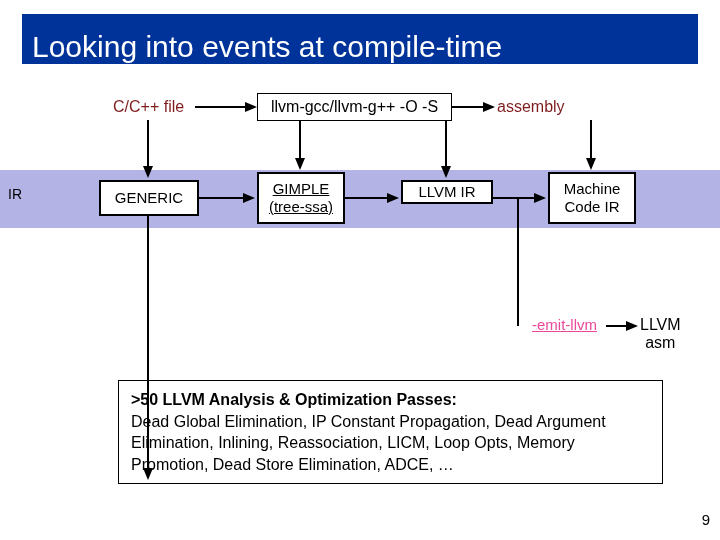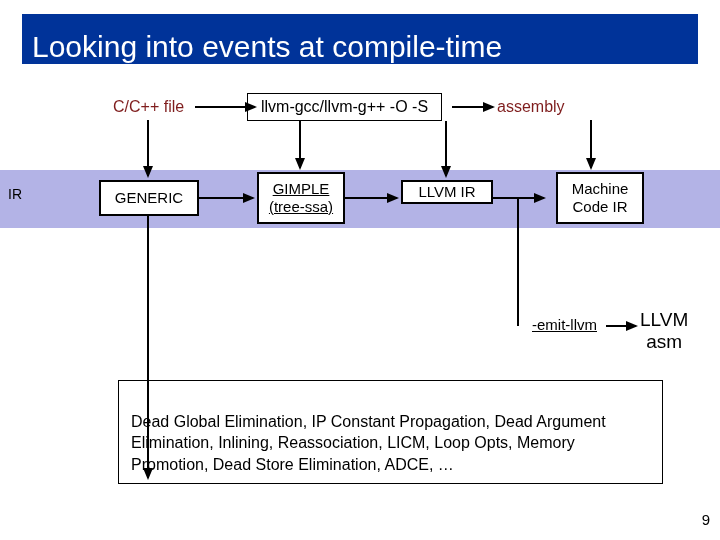--- a/index.html
+++ b/index.html
@@ -29,21 +29,21 @@
   }
   .top-label {
     position: absolute;
     font-size: 16px;
     color: #7f1d1d;
   }
   .cc-file { left: 113px; top: 98px; }
   .assembly { left: 497px; top: 98px; }
   .llvm-gcc-box {
     position: absolute;
-    left: 247px;
+    left: 257px;
     top: 93px;
     width: 195px;
     height: 28px;
     border: 1px solid #000000;
     background: #ffffff;
     display: flex;
     align-items: center;
     justify-content: center;
     font-size: 16px;
   }
@@ -70,35 +70,35 @@
     flex-direction: column;
     align-items: center;
     justify-content: center;
     font-size: 15px;
     line-height: 1.2;
     text-align: center;
   }
   .generic-box { left: 99px; top: 180px; width: 100px; height: 36px; }
   .gimple-box { left: 257px; top: 172px; width: 88px; height: 52px; text-decoration: underline; }
   .llvmir-box { left: 401px; top: 180px; width: 92px; height: 24px; }
-  .machine-box { left: 548px; top: 172px; width: 88px; height: 52px; margin-left: 8px; }
+  .machine-box { left: 548px; top: 172px; width: 88px; height: 52px; }
   .emit-label {
     position: absolute;
     left: 532px;
     top: 316px;
     font-size: 15px;
     text-decoration: underline;
-    color: #000000;
+    color: #ec4899;
     text-align: right;
   }
   .llvm-asm {
     position: absolute;
     left: 640px;
-    top: 309px;
-    font-size: 19px;
+    top: 316px;
+    font-size: 16px;
     text-align: center;
     line-height: 1.15;
   }
   .passes-box {
     position: absolute;
     left: 118px;
     top: 380px;
     width: 545px;
     height: 104px;
     border: 1px solid #000000;
@@ -153,20 +153,21 @@
   <span>Code IR</span>
 </div>
 
 <div class="emit-label">-emit-llvm</div>
 <div class="llvm-asm">
   <div>LLVM</div>
   <div>asm</div>
 </div>
 
 <div class="passes-box">
+  <span class="passes-title">&gt;50 LLVM Analysis &amp; Optimization Passes:</span>
   <br>
   <span>Dead Global Elimination, IP Constant Propagation, Dead Argument Elimination, Inlining, Reassociation, LICM, Loop Opts, Memory Promotion, Dead Store Elimination, ADCE, …</span>
 </div>
 
 <div class="slide-num">9</div>
 
 <svg class="arrows">
   <defs>
     <marker id="arrowhead" markerWidth="12" markerHeight="10" refX="10" refY="5" orient="auto" markerUnits="userSpaceOnUse">
       <path d="M0,0 L12,5 L0,10 Z" fill="#000"></path>

